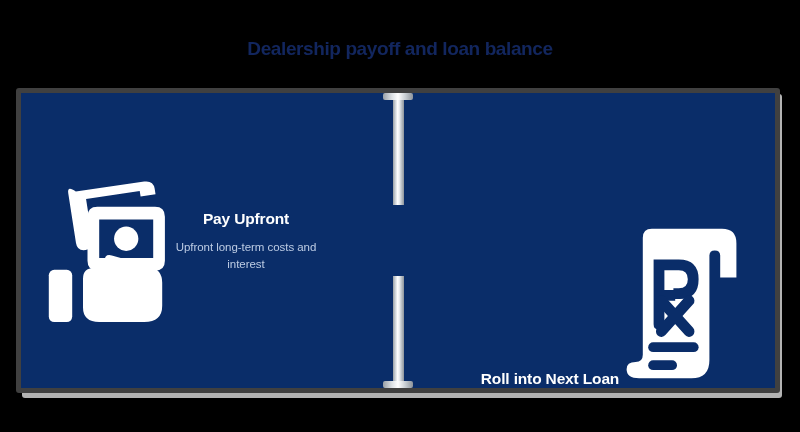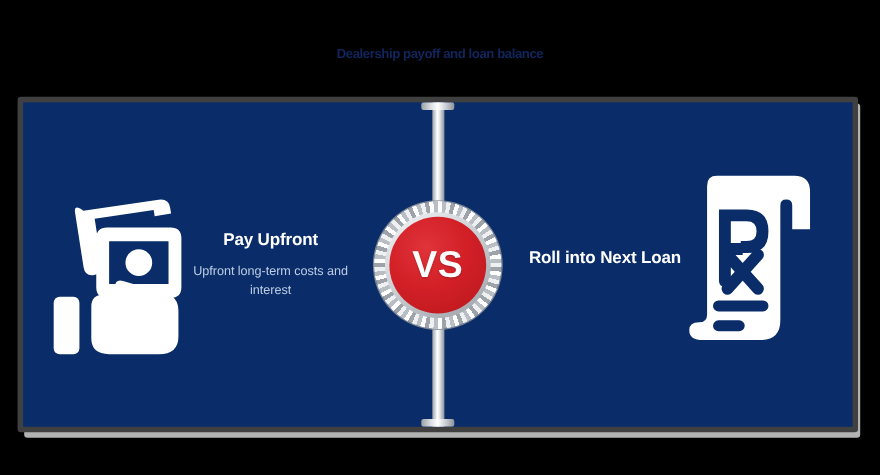--- a/index.html
+++ b/index.html
@@ -31,21 +31,21 @@
     position: absolute;
     left: 0;
     top: 34px;
     width: 800px;
     height: 30px;
     display: flex;
     align-items: center;
     justify-content: center;
   }
   #title-text {
-    font-size: 12px;
+    font-size: 19px;
     font-weight: 700;
     letter-spacing: -0.4px;
     color: #12265E;
     white-space: nowrap;
   }
 
   
   #panel-shadow {
     position: absolute;
     left: 22px;
@@ -78,21 +78,21 @@
   
   .col {
     position: absolute;
     top: 0;
     height: 100%;
     display: flex;
     align-items: center;
     box-sizing: border-box;
   }
   #col-left  { left: 0;   width: 50%; padding: 0 46px 0 26px; justify-content: flex-start; }
-  #col-right { right: 0;  width: 50%; padding: 0 26px 12px 46px; justify-content: flex-end; }
+  #col-right { right: 0;  width: 50%; padding: 0 26px 0 46px; justify-content: flex-end; align-items: flex-end; }
 
   .icon-wrap {
     flex: 0 0 auto;
     width: 126px;
     height: 170px;
     display: flex;
     align-items: center;
     justify-content: center;
   }
   .text-wrap {
@@ -270,23 +270,16 @@
             </g>
           </svg>
         </div>
       </div>
 
       <div id="divider-top"></div>
       <div class="divider-cap" id="cap-top"></div>
       <div id="divider-bottom"></div>
       <div class="divider-cap" id="cap-bottom"></div>
 
-      <div id="vs-badge">
-        <div id="vs-ring-inner">
-          <div id="vs-core">
-            <span id="vs-label">VS</span>
-          </div>
-        </div>
-      </div>
 
     </div>
   </div>
 </div>
 
 </body></html>

